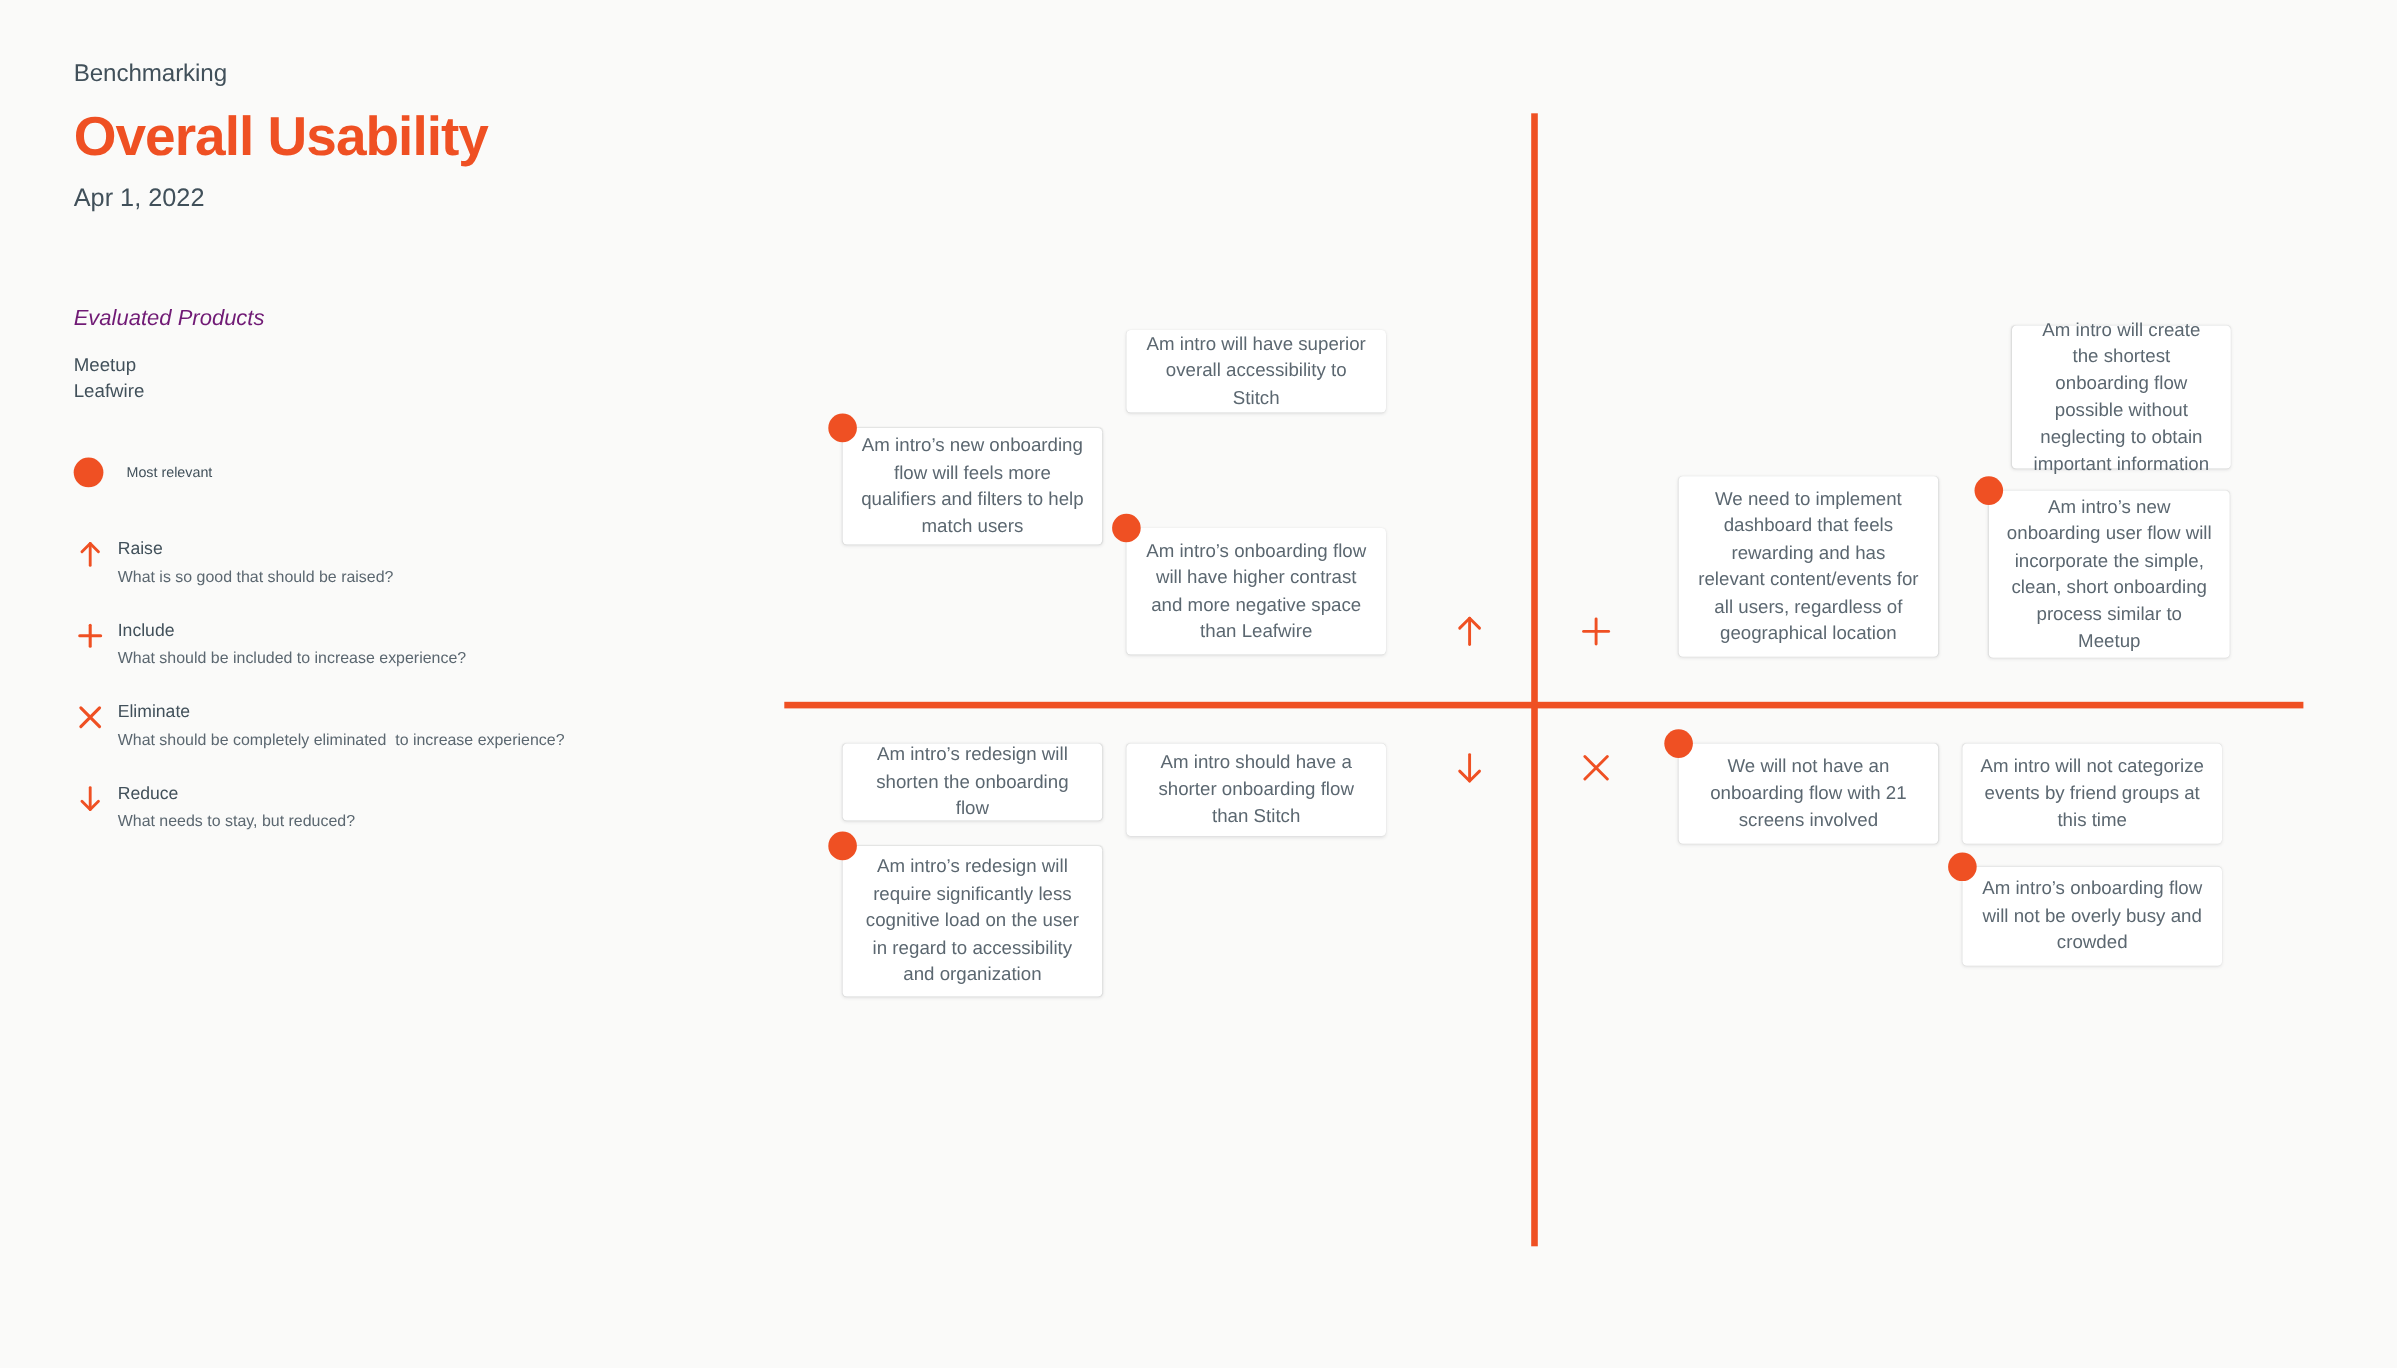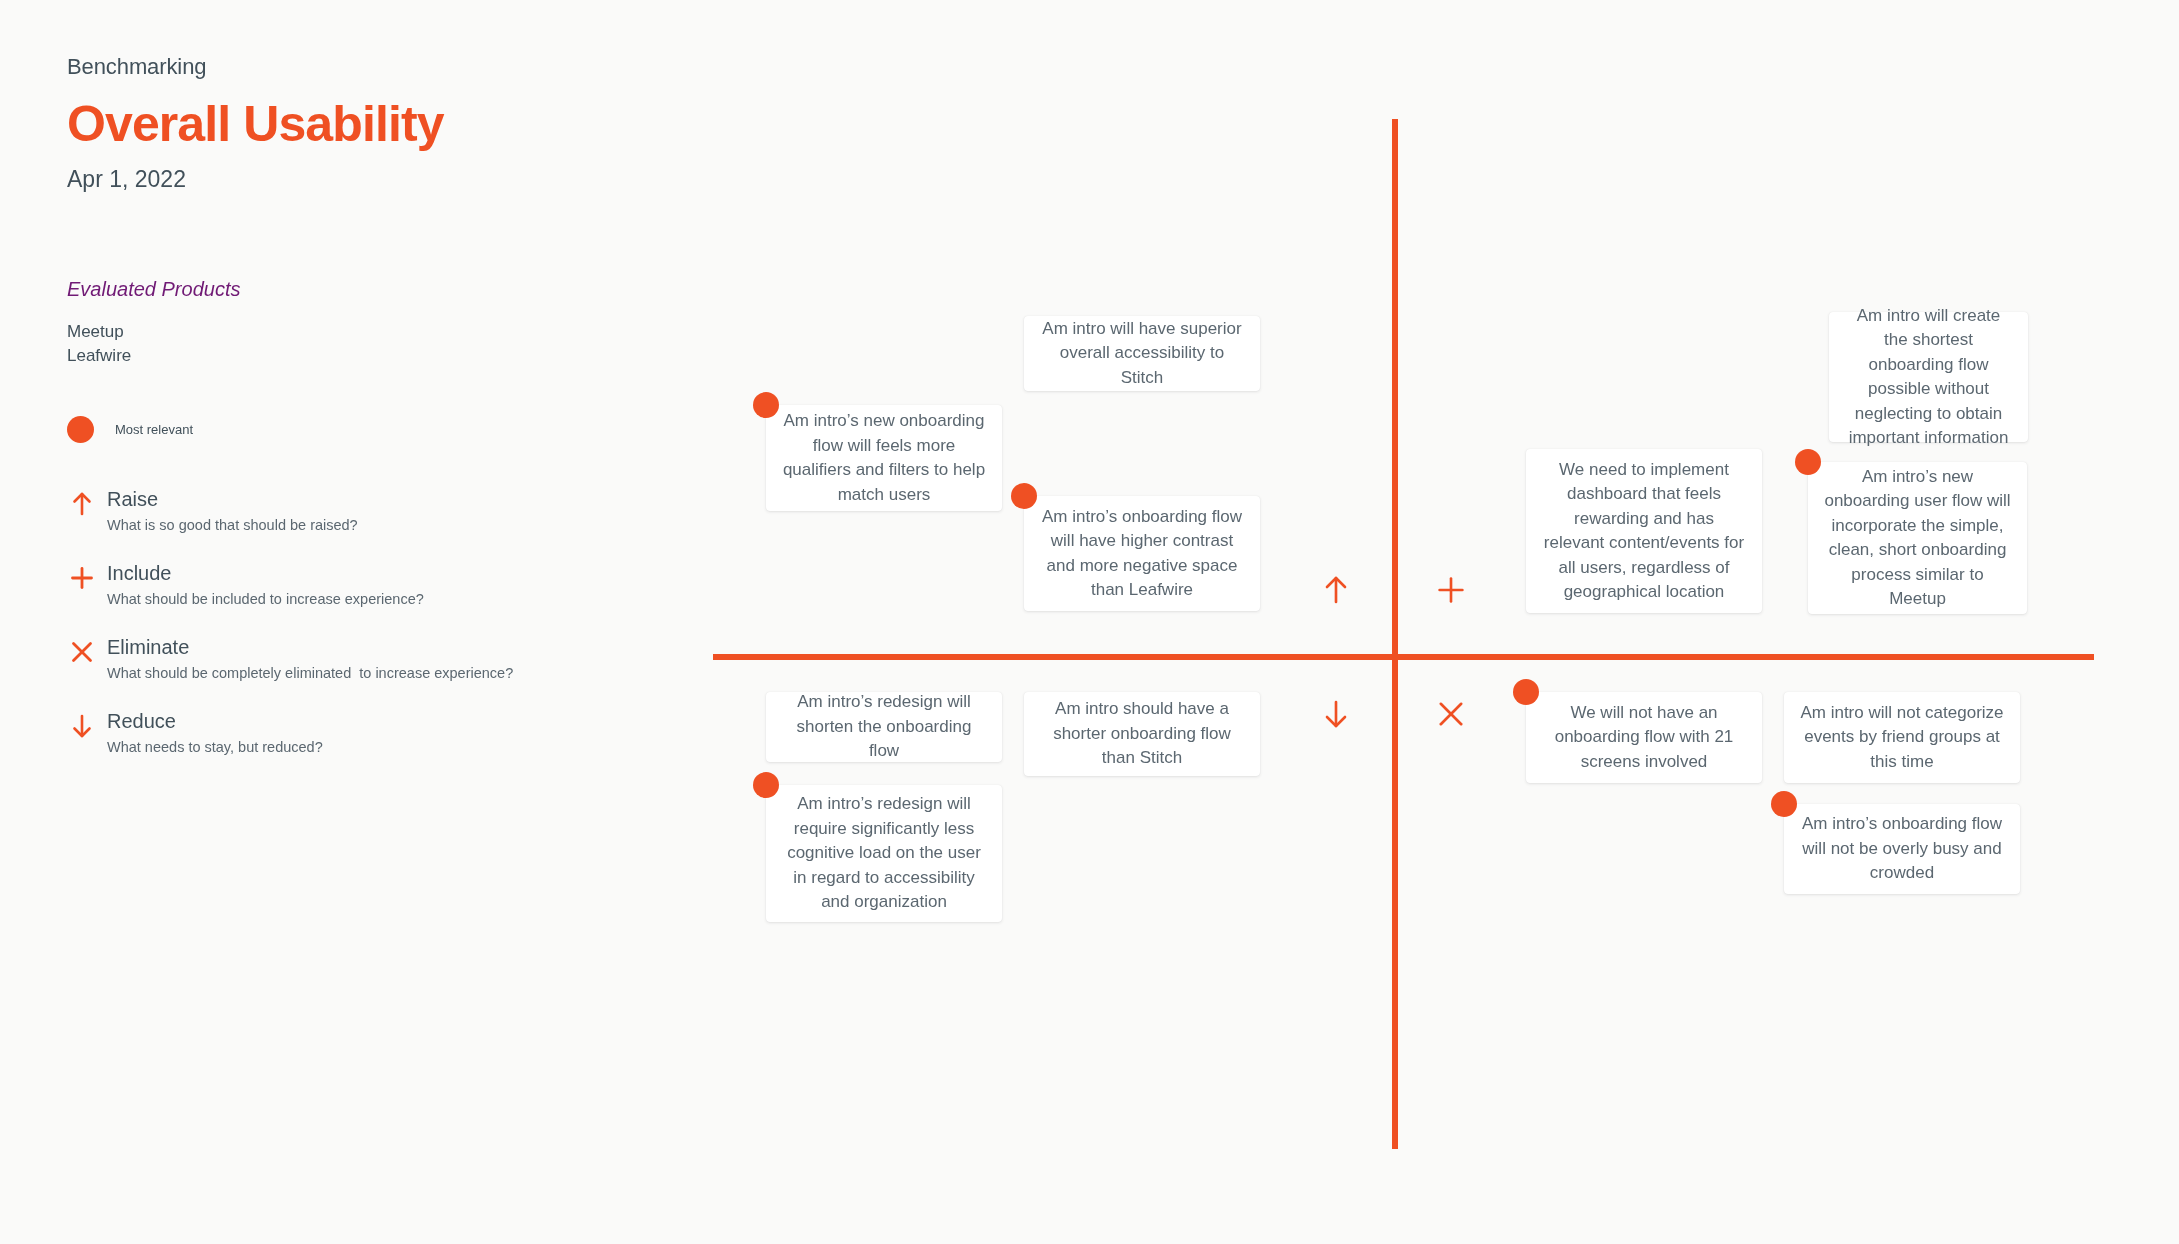--- a/index.html
+++ b/index.html
@@ -107,38 +107,38 @@
     height: 30px;
     position: relative;
     margin-top: 2px;
   }
 
   .legend-glyph svg { display: block; }
 
   .legend-text { padding-left: 4px; }
 
   .legend-title {
-    font-size: 20px;
+    font-size: 16px;
     color: #41505A;
     line-height: 25px;
   }
 
   .legend-desc {
     font-size: 14.5px;
     color: #5B6770;
     line-height: 20px;
     margin-top: 3px;
     white-space: pre;
   }
 
   
   #matrix {
     position: absolute;
     left: 0;
-    top: 16px;
+    top: 0;
     width: 2179px;
     height: 932px;
   }
 
   .axis-v {
     position: absolute;
     left: 1392px;
     top: 103px;
     width: 6px;
     height: 1030px;

